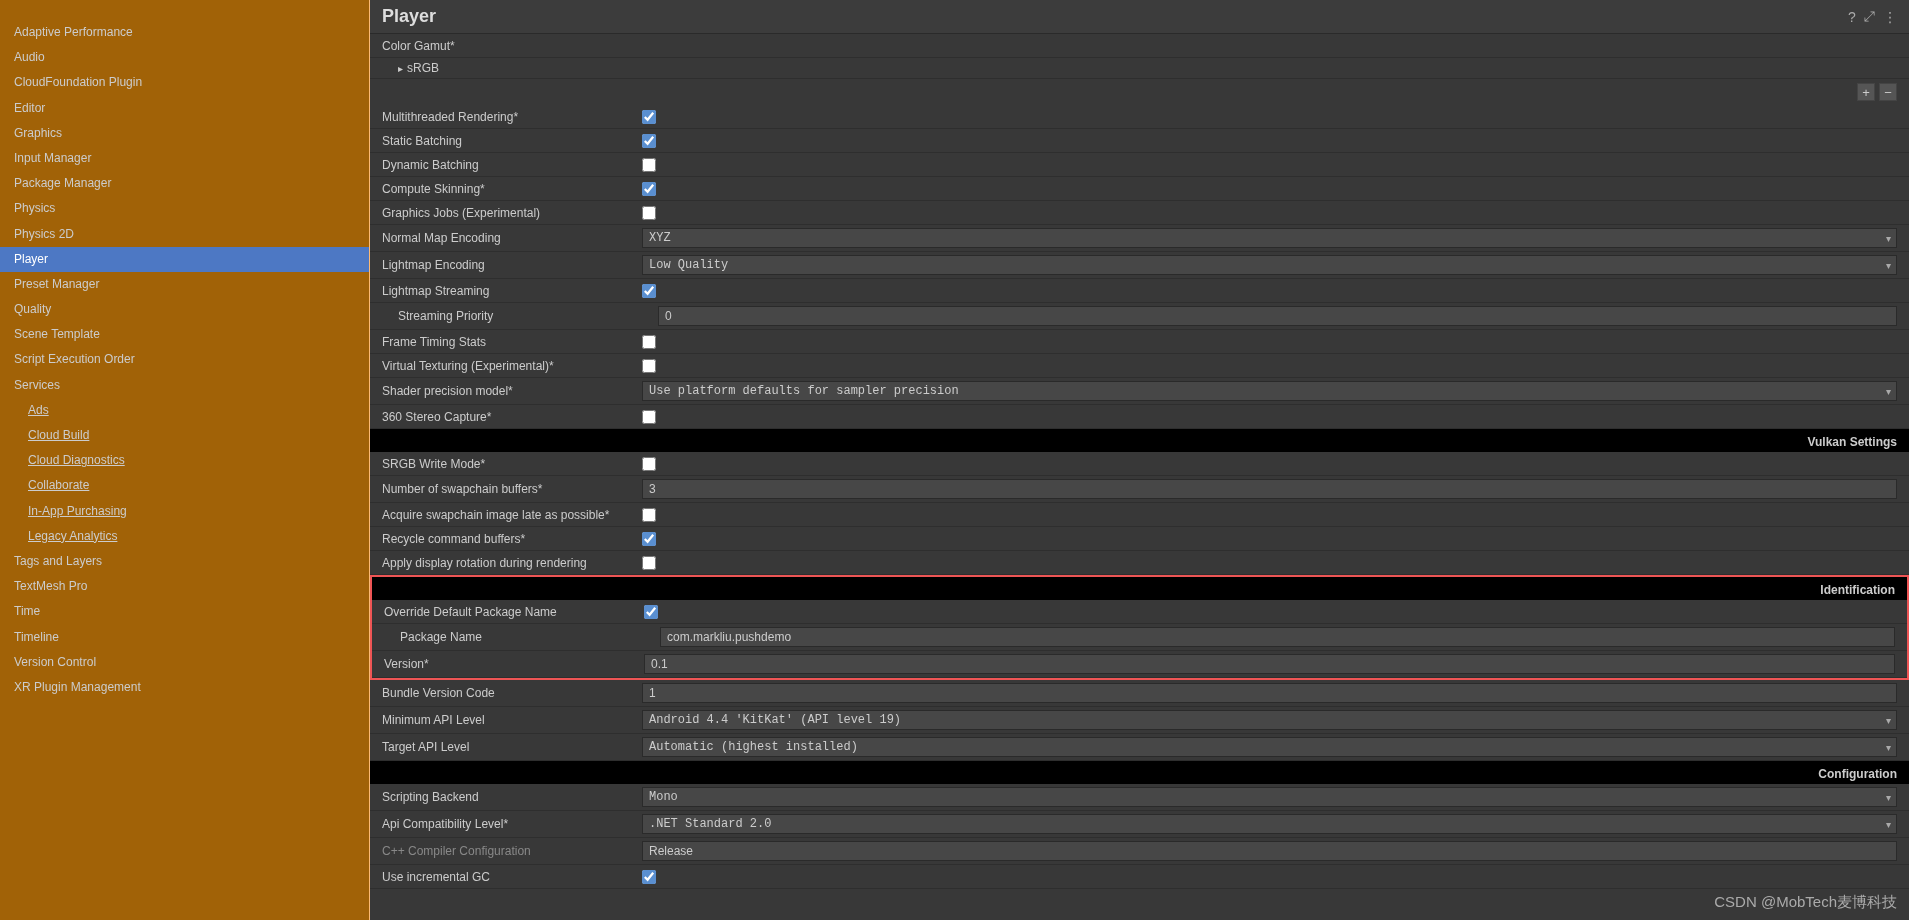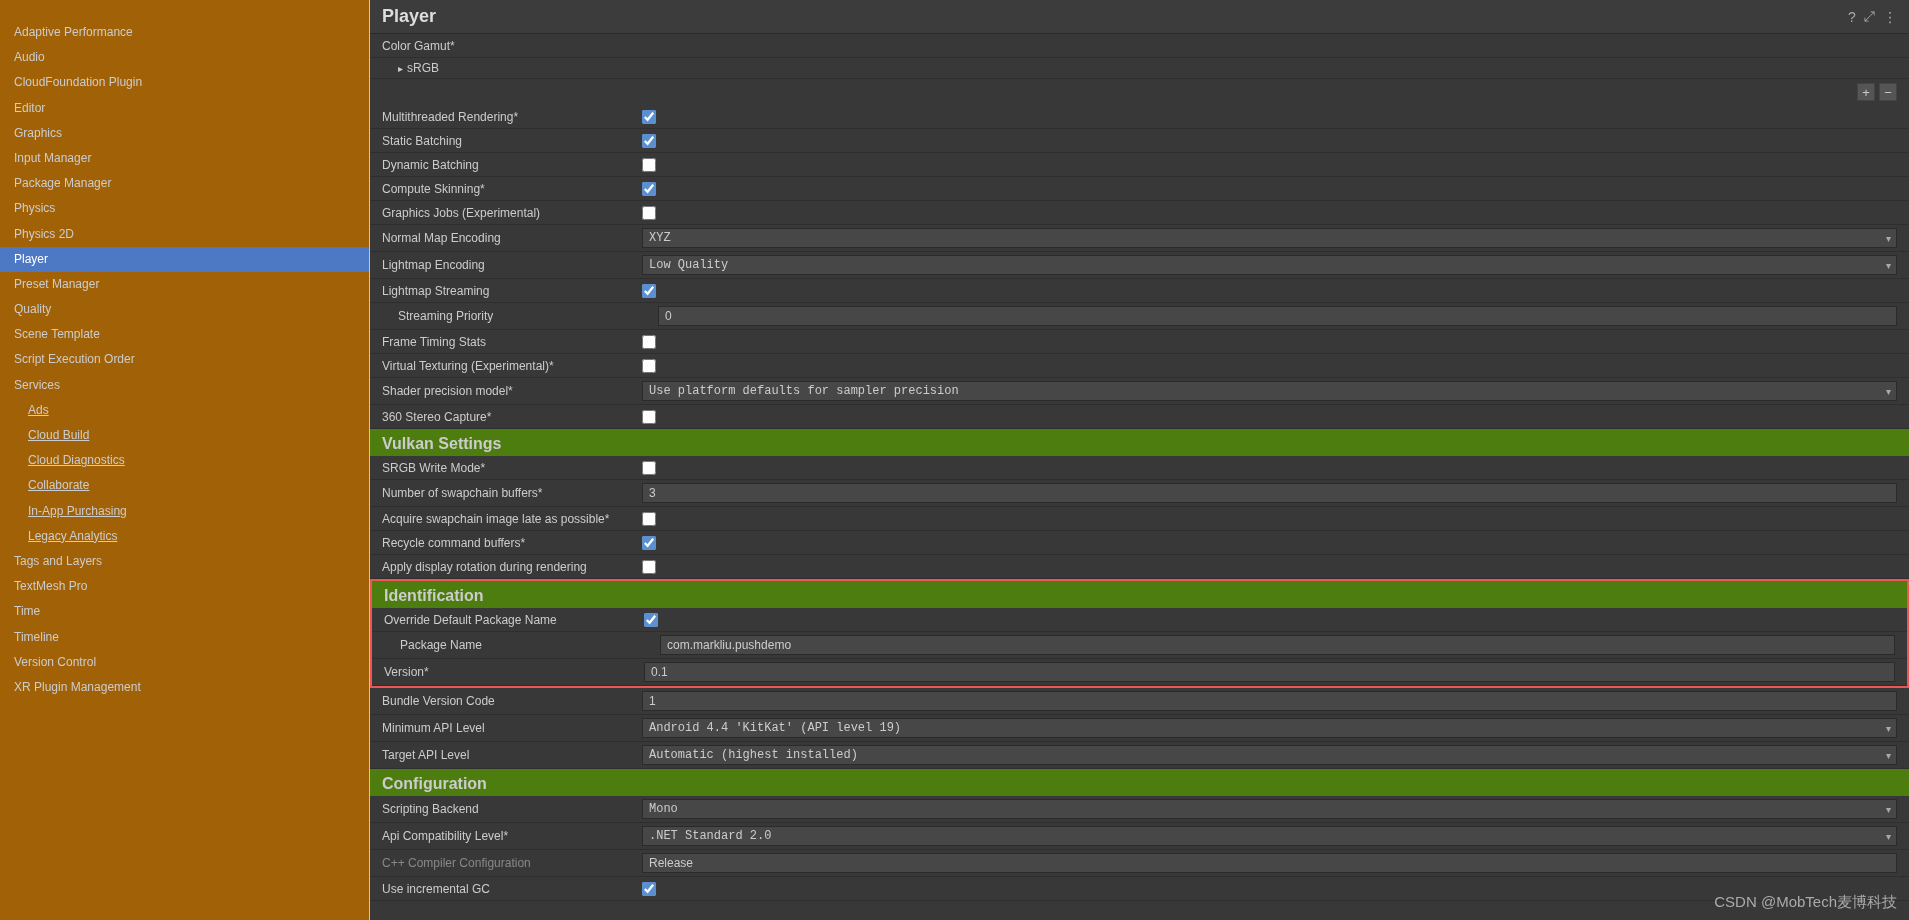--- a/index.html
+++ b/index.html
@@ -150,22 +150,23 @@
     
     .identification-section {
       border: 2px solid #e55;
       margin: 0;
     }
     
     .group-header {
       padding: 6px 12px 3px 12px;
       font-weight: bold;
       color: #ccc;
-      font-size: 16px;
-      background: #4d7c0f;
+      font-size: 12px;
+      background: #000000;
+      text-align: right;
     }
     
     .watermark {
       position: fixed;
       bottom: 8px;
       right: 12px;
       color: #aaa;
       font-size: 15px;
     }
     

